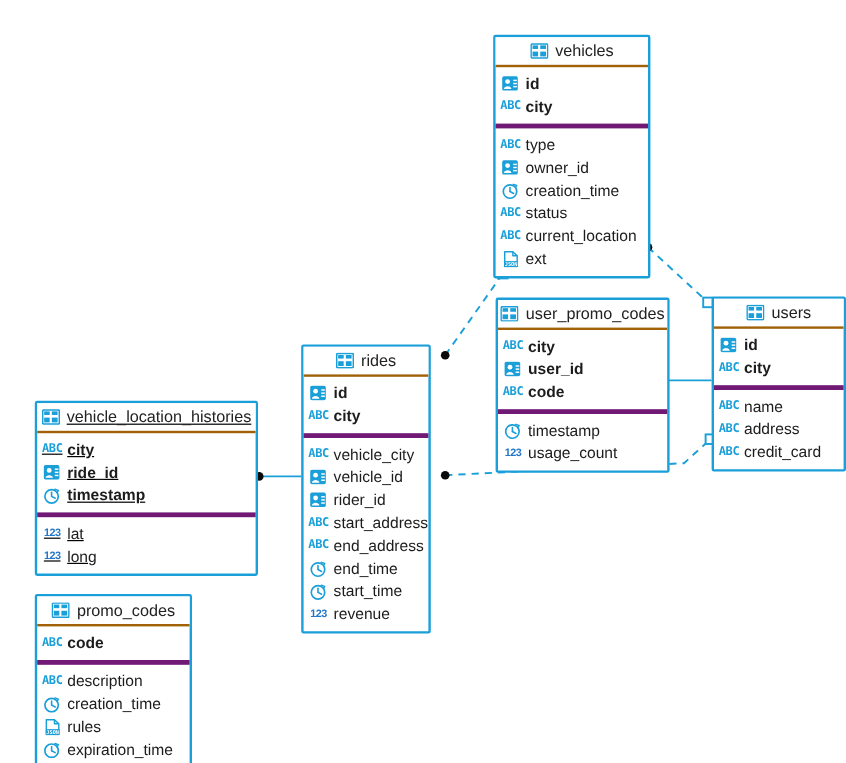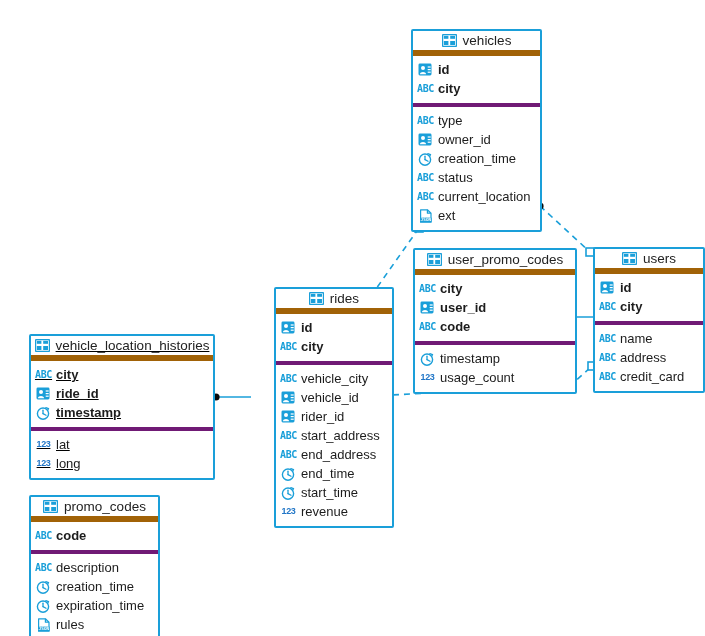--- a/index.html
+++ b/index.html
@@ -21,21 +21,21 @@
     border:2px solid #1a9fd9;
     border-radius:2px;
   }
   .tbl-header{
     box-sizing:border-box;
     height:25px;
     display:flex;
     align-items:center;
     justify-content:center;
     gap:6px;
-    border-bottom:6px solid #a16207;
+    border-bottom:2px solid #a16207;
     background:#ffffff;
     padding:0 6px;
   }
   .tbl-title{
     font-size:13.5px;
     color:#222222;
     white-space:nowrap;
     line-height:1;
   }
   .col-group{
@@ -182,21 +182,21 @@
               <path d="M1.6 0.8 H8.4 L12.0 4.2 V13.2 H1.6 Z" fill="#ffffff" stroke="#1a9fd9" stroke-width="1.2" stroke-linejoin="round"></path>
               <path d="M8.4 0.8 V4.2 H12.0" fill="none" stroke="#1a9fd9" stroke-width="1.2" stroke-linejoin="round"></path>
               <rect x="1.2" y="8.6" width="11.4" height="4.6" fill="#1a9fd9"></rect>
               <text x="6.9" y="12.4" font-family="DejaVu Sans Mono, monospace" font-size="4.4" font-weight="bold" fill="#ffffff" text-anchor="middle">JSON</text>
             </svg>
           </span>
           <span class="col-name">ext</span>
         </div>
       </div>
     </div>
-    <div class="table-node" style="left: 413px; top: 248px; width: 164px; text-align: center;">
+    <div class="table-node" style="left: 413px; top: 248px; width: 145px; text-align: center;">
       <div class="tbl-header">
         <span class="ic">
           <svg width="15" height="13" viewBox="0 0 15 13">
             <rect x="0.5" y="0.5" width="14" height="12" rx="1.2" fill="none" stroke="#1a9fd9" stroke-width="1.4"></rect>
             <rect x="1.8" y="1.8" width="4.6" height="3" fill="#1a9fd9"></rect>
             <rect x="8.2" y="1.8" width="4.8" height="3" fill="#1a9fd9"></rect>
             <rect x="1.8" y="7.0" width="4.6" height="4" fill="#1a9fd9"></rect>
             <rect x="8.2" y="7.0" width="4.8" height="4" fill="#1a9fd9"></rect>
           </svg>
         </span>
@@ -283,21 +283,21 @@
         <div class="col-row">
           <span class="ic ic-abc">ABC</span>
           <span class="col-name">address</span>
         </div>
         <div class="col-row">
           <span class="ic ic-abc">ABC</span>
           <span class="col-name">credit_card</span>
         </div>
       </div>
     </div>
-    <div class="table-node" style="left: 251px; top: 287px; width: 120px; margin-left: 23px;">
+    <div class="table-node" style="left: 251px; top: 287px; width: 108px;">
       <div class="tbl-header">
         <span class="ic">
           <svg width="15" height="13" viewBox="0 0 15 13">
             <rect x="0.5" y="0.5" width="14" height="12" rx="1.2" fill="none" stroke="#1a9fd9" stroke-width="1.4"></rect>
             <rect x="1.8" y="1.8" width="4.6" height="3" fill="#1a9fd9"></rect>
             <rect x="8.2" y="1.8" width="4.8" height="3" fill="#1a9fd9"></rect>
             <rect x="1.8" y="7.0" width="4.6" height="4" fill="#1a9fd9"></rect>
             <rect x="8.2" y="7.0" width="4.8" height="4" fill="#1a9fd9"></rect>
           </svg>
         </span>
@@ -473,35 +473,35 @@
               <circle cx="7" cy="7.6" r="5.6" fill="none" stroke="#1a9fd9" stroke-width="1.4"></circle>
               <path d="M7 7.6 L7 4.2" stroke="#1a9fd9" stroke-width="1.3" stroke-linecap="round"></path>
               <path d="M7 7.6 L10 9.2" stroke="#1a9fd9" stroke-width="1.3" stroke-linecap="round"></path>
               <path d="M9.8 1.6 L12.6 2.6 L11.6 4.6" fill="none" stroke="#1a9fd9" stroke-width="1.2" stroke-linecap="round" stroke-linejoin="round"></path>
             </svg>
           </span>
           <span class="col-name">creation_time</span>
         </div>
         <div class="col-row">
           <span class="ic">
-            <svg width="15" height="14" viewBox="0 0 15 14">
-              <circle cx="7" cy="7.6" r="5.6" fill="none" stroke="#1a9fd9" stroke-width="1.4"></circle>
-              <path d="M7 7.6 L7 4.2" stroke="#1a9fd9" stroke-width="1.3" stroke-linecap="round"></path>
-              <path d="M7 7.6 L10 9.2" stroke="#1a9fd9" stroke-width="1.3" stroke-linecap="round"></path>
-              <path d="M9.8 1.6 L12.6 2.6 L11.6 4.6" fill="none" stroke="#1a9fd9" stroke-width="1.2" stroke-linecap="round" stroke-linejoin="round"></path>
-            </svg>
-          </span>
-          <span class="col-name">expiration_time</span>
-        </div>
-        <div class="col-row">
-          <span class="ic">
             <svg width="14" height="14" viewBox="0 0 14 14">
               <path d="M1.6 0.8 H8.4 L12.0 4.2 V13.2 H1.6 Z" fill="#ffffff" stroke="#1a9fd9" stroke-width="1.2" stroke-linejoin="round"></path>
               <path d="M8.4 0.8 V4.2 H12.0" fill="none" stroke="#1a9fd9" stroke-width="1.2" stroke-linejoin="round"></path>
               <rect x="1.2" y="8.6" width="11.4" height="4.6" fill="#1a9fd9"></rect>
               <text x="6.9" y="12.4" font-family="DejaVu Sans Mono, monospace" font-size="4.4" font-weight="bold" fill="#ffffff" text-anchor="middle">JSON</text>
             </svg>
           </span>
           <span class="col-name">rules</span>
         </div>
+        <div class="col-row">
+          <span class="ic">
+            <svg width="15" height="14" viewBox="0 0 15 14">
+              <circle cx="7" cy="7.6" r="5.6" fill="none" stroke="#1a9fd9" stroke-width="1.4"></circle>
+              <path d="M7 7.6 L7 4.2" stroke="#1a9fd9" stroke-width="1.3" stroke-linecap="round"></path>
+              <path d="M7 7.6 L10 9.2" stroke="#1a9fd9" stroke-width="1.3" stroke-linecap="round"></path>
+              <path d="M9.8 1.6 L12.6 2.6 L11.6 4.6" fill="none" stroke="#1a9fd9" stroke-width="1.2" stroke-linecap="round" stroke-linejoin="round"></path>
+            </svg>
+          </span>
+          <span class="col-name">expiration_time</span>
+        </div>
       </div>
     </div>
   </div>
 
 </body></html>

